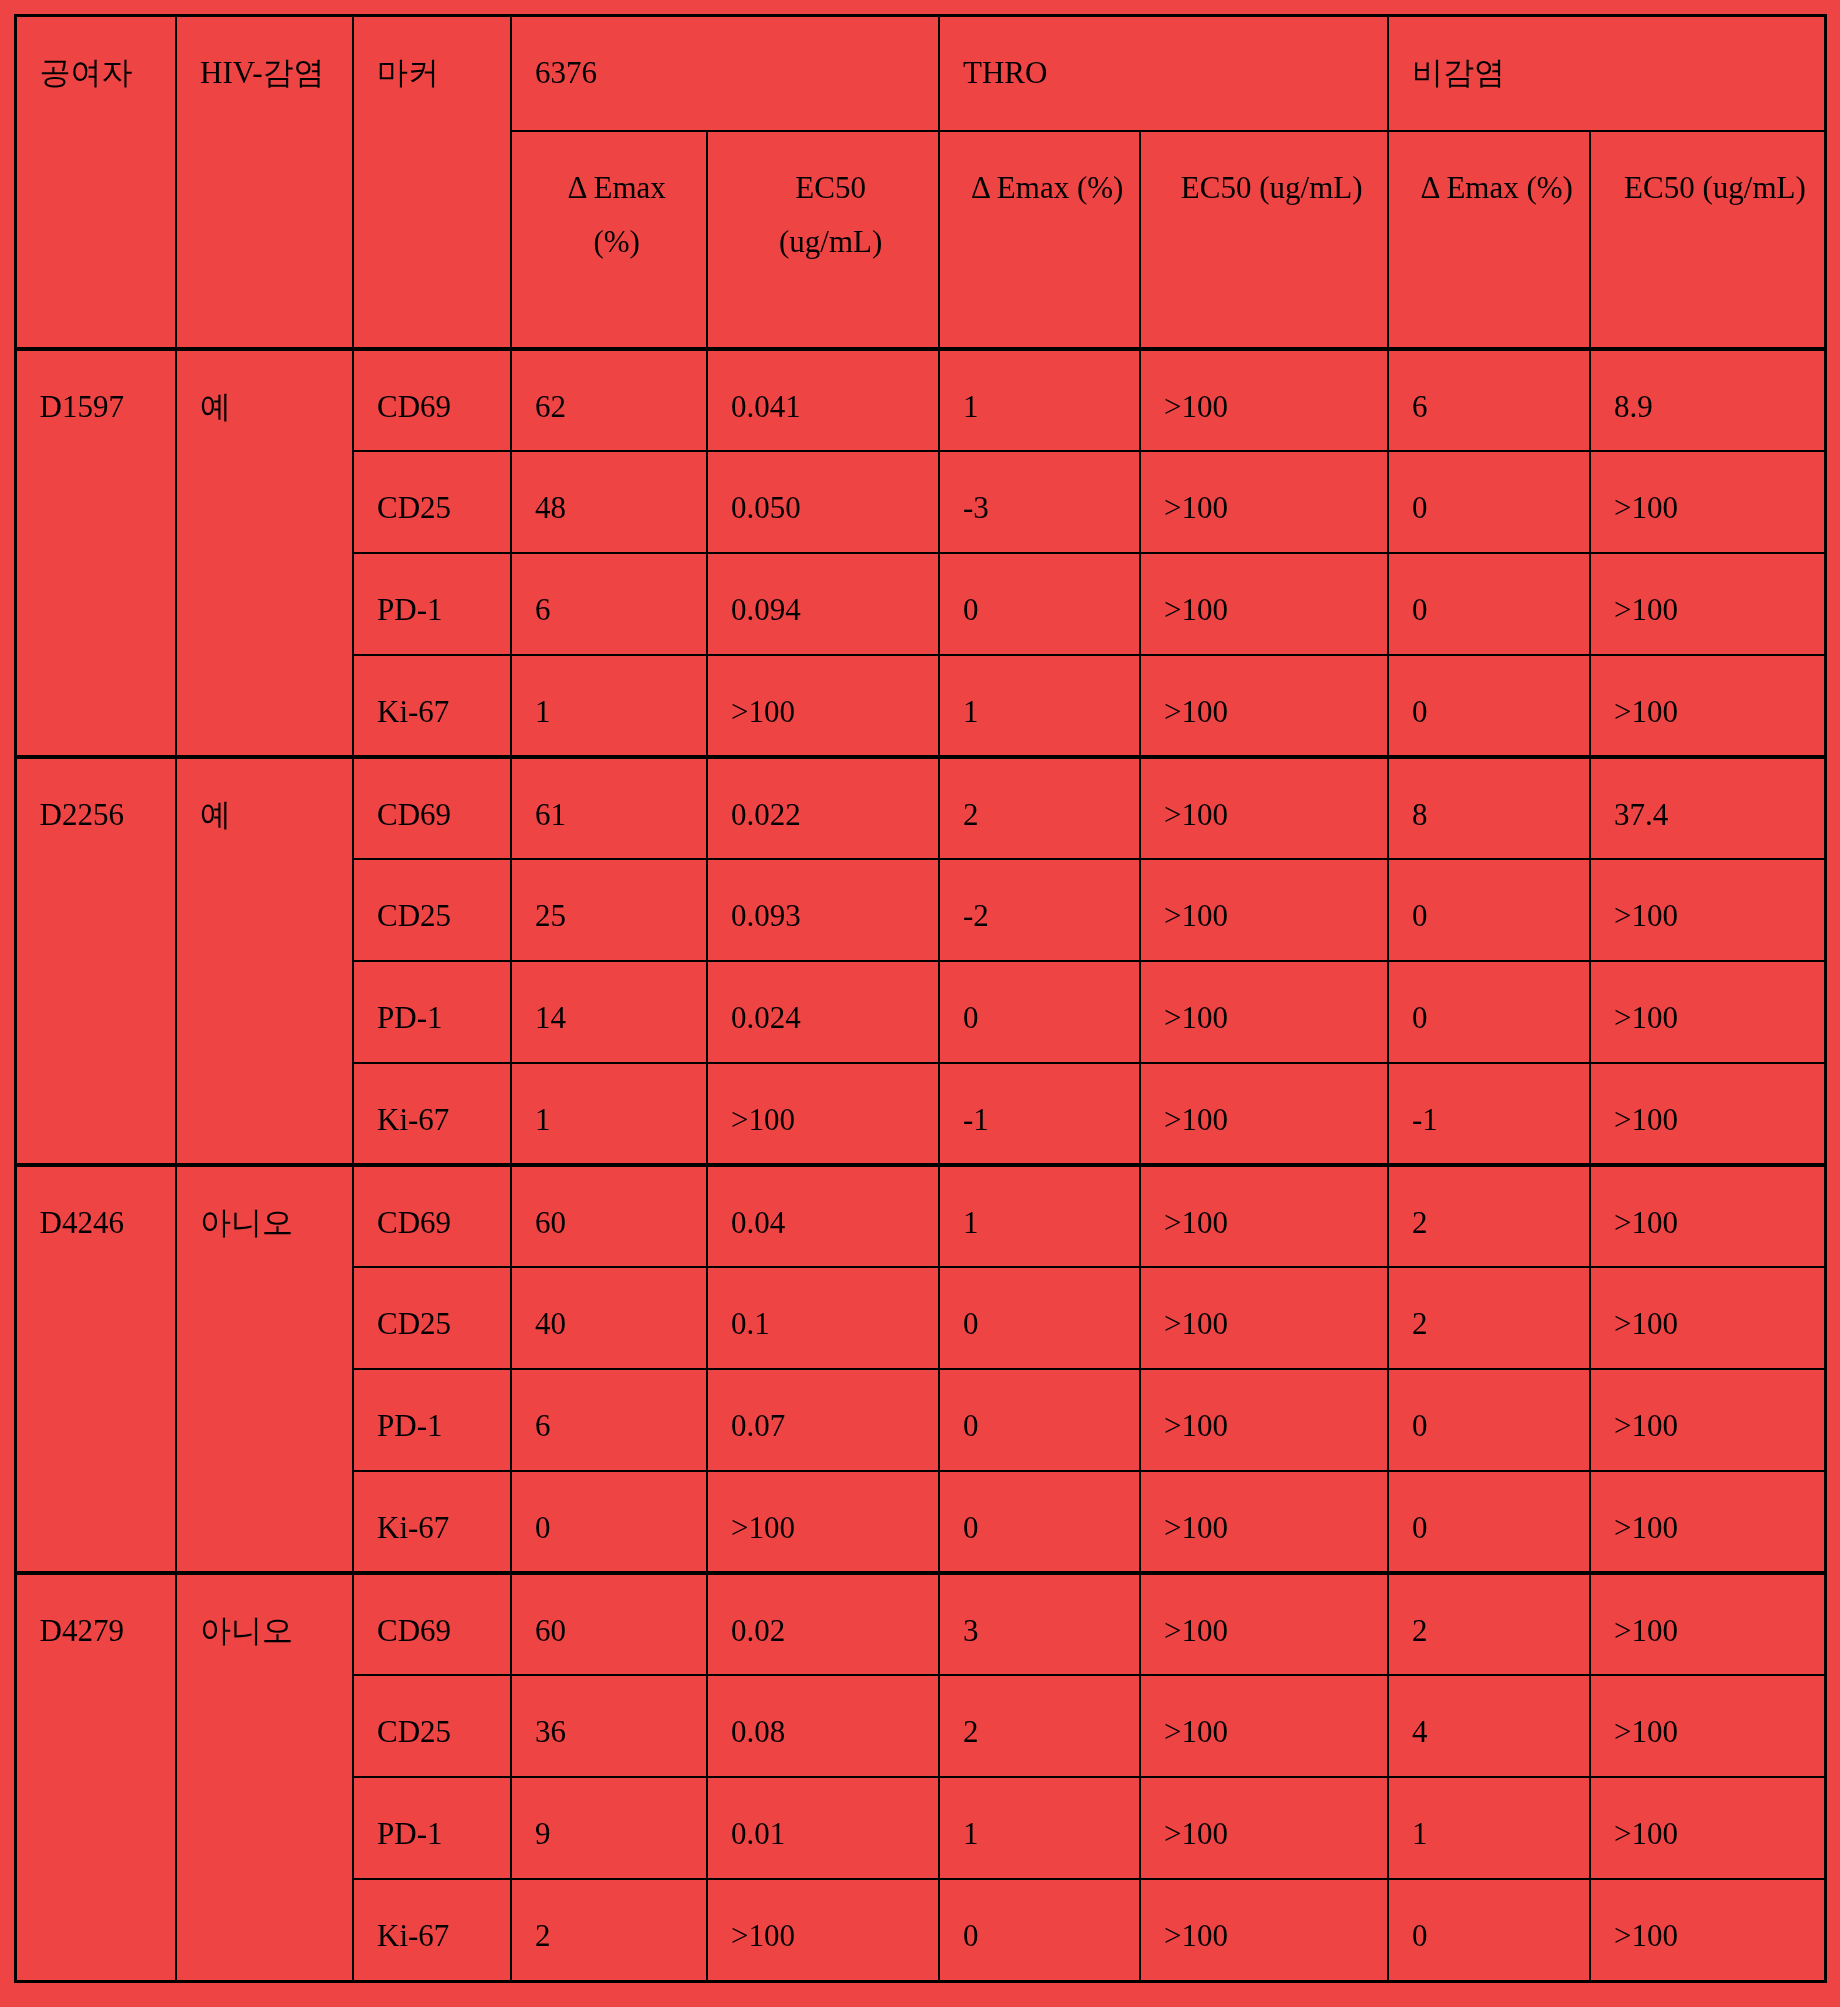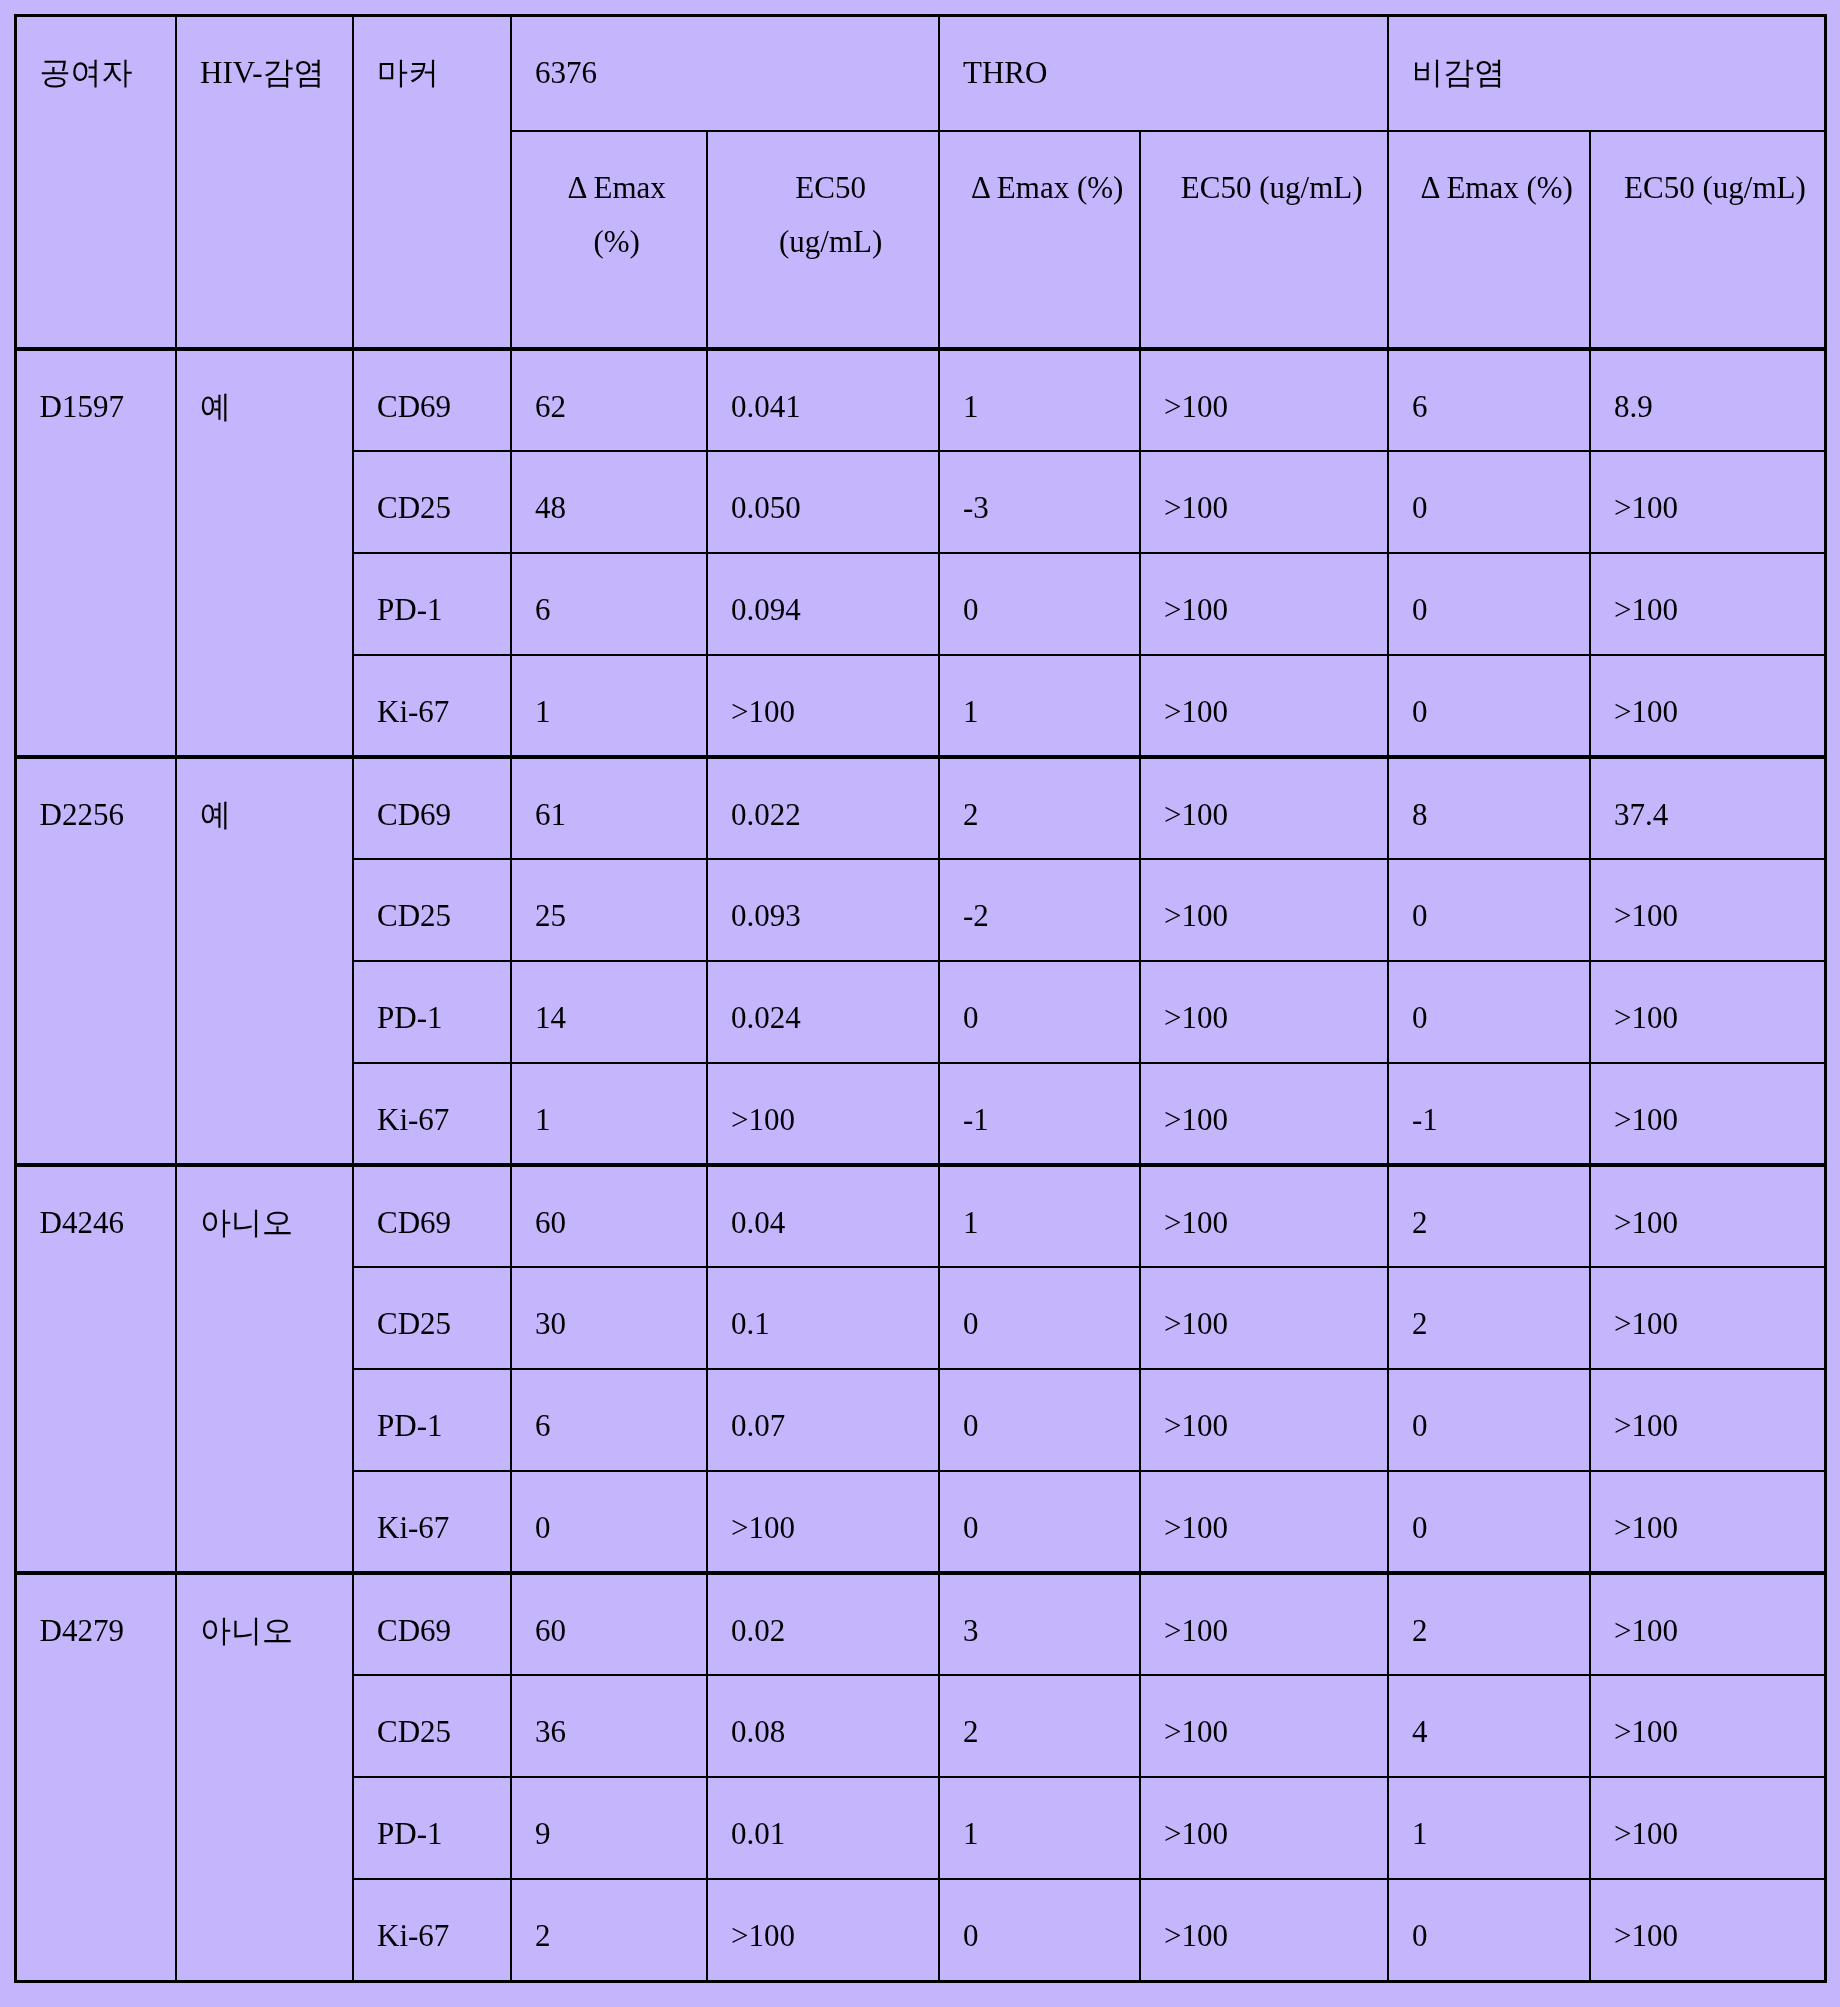--- a/index.html
+++ b/index.html
@@ -3,21 +3,21 @@
 <meta charset="utf-8">
 <style>
   html, body {
     margin: 0;
     padding: 0;
     background: #ffffff;
   }
   .page {
     width: 1840px;
     height: 2007px;
-    background: #c4b5fd;
+    background: #ef4444;
     box-sizing: border-box;
     padding: 13.5px;
     font-family: "Liberation Serif", "DejaVu Serif", serif;
     color: #000000;
   }
   table.results {
     border-collapse: collapse;
     table-layout: fixed;
     width: 1809px;
   }
@@ -168,21 +168,21 @@
         <td>CD69</td>
         <td>60</td>
         <td>0.04</td>
         <td>1</td>
         <td>&gt;100</td>
         <td>2</td>
         <td>&gt;100</td>
       </tr>
       <tr>
         <td>CD25</td>
-        <td>30</td>
+        <td>40</td>
         <td>0.1</td>
         <td>0</td>
         <td>&gt;100</td>
         <td>2</td>
         <td>&gt;100</td>
       </tr>
       <tr>
         <td>PD-1</td>
         <td>6</td>
         <td>0.07</td>

